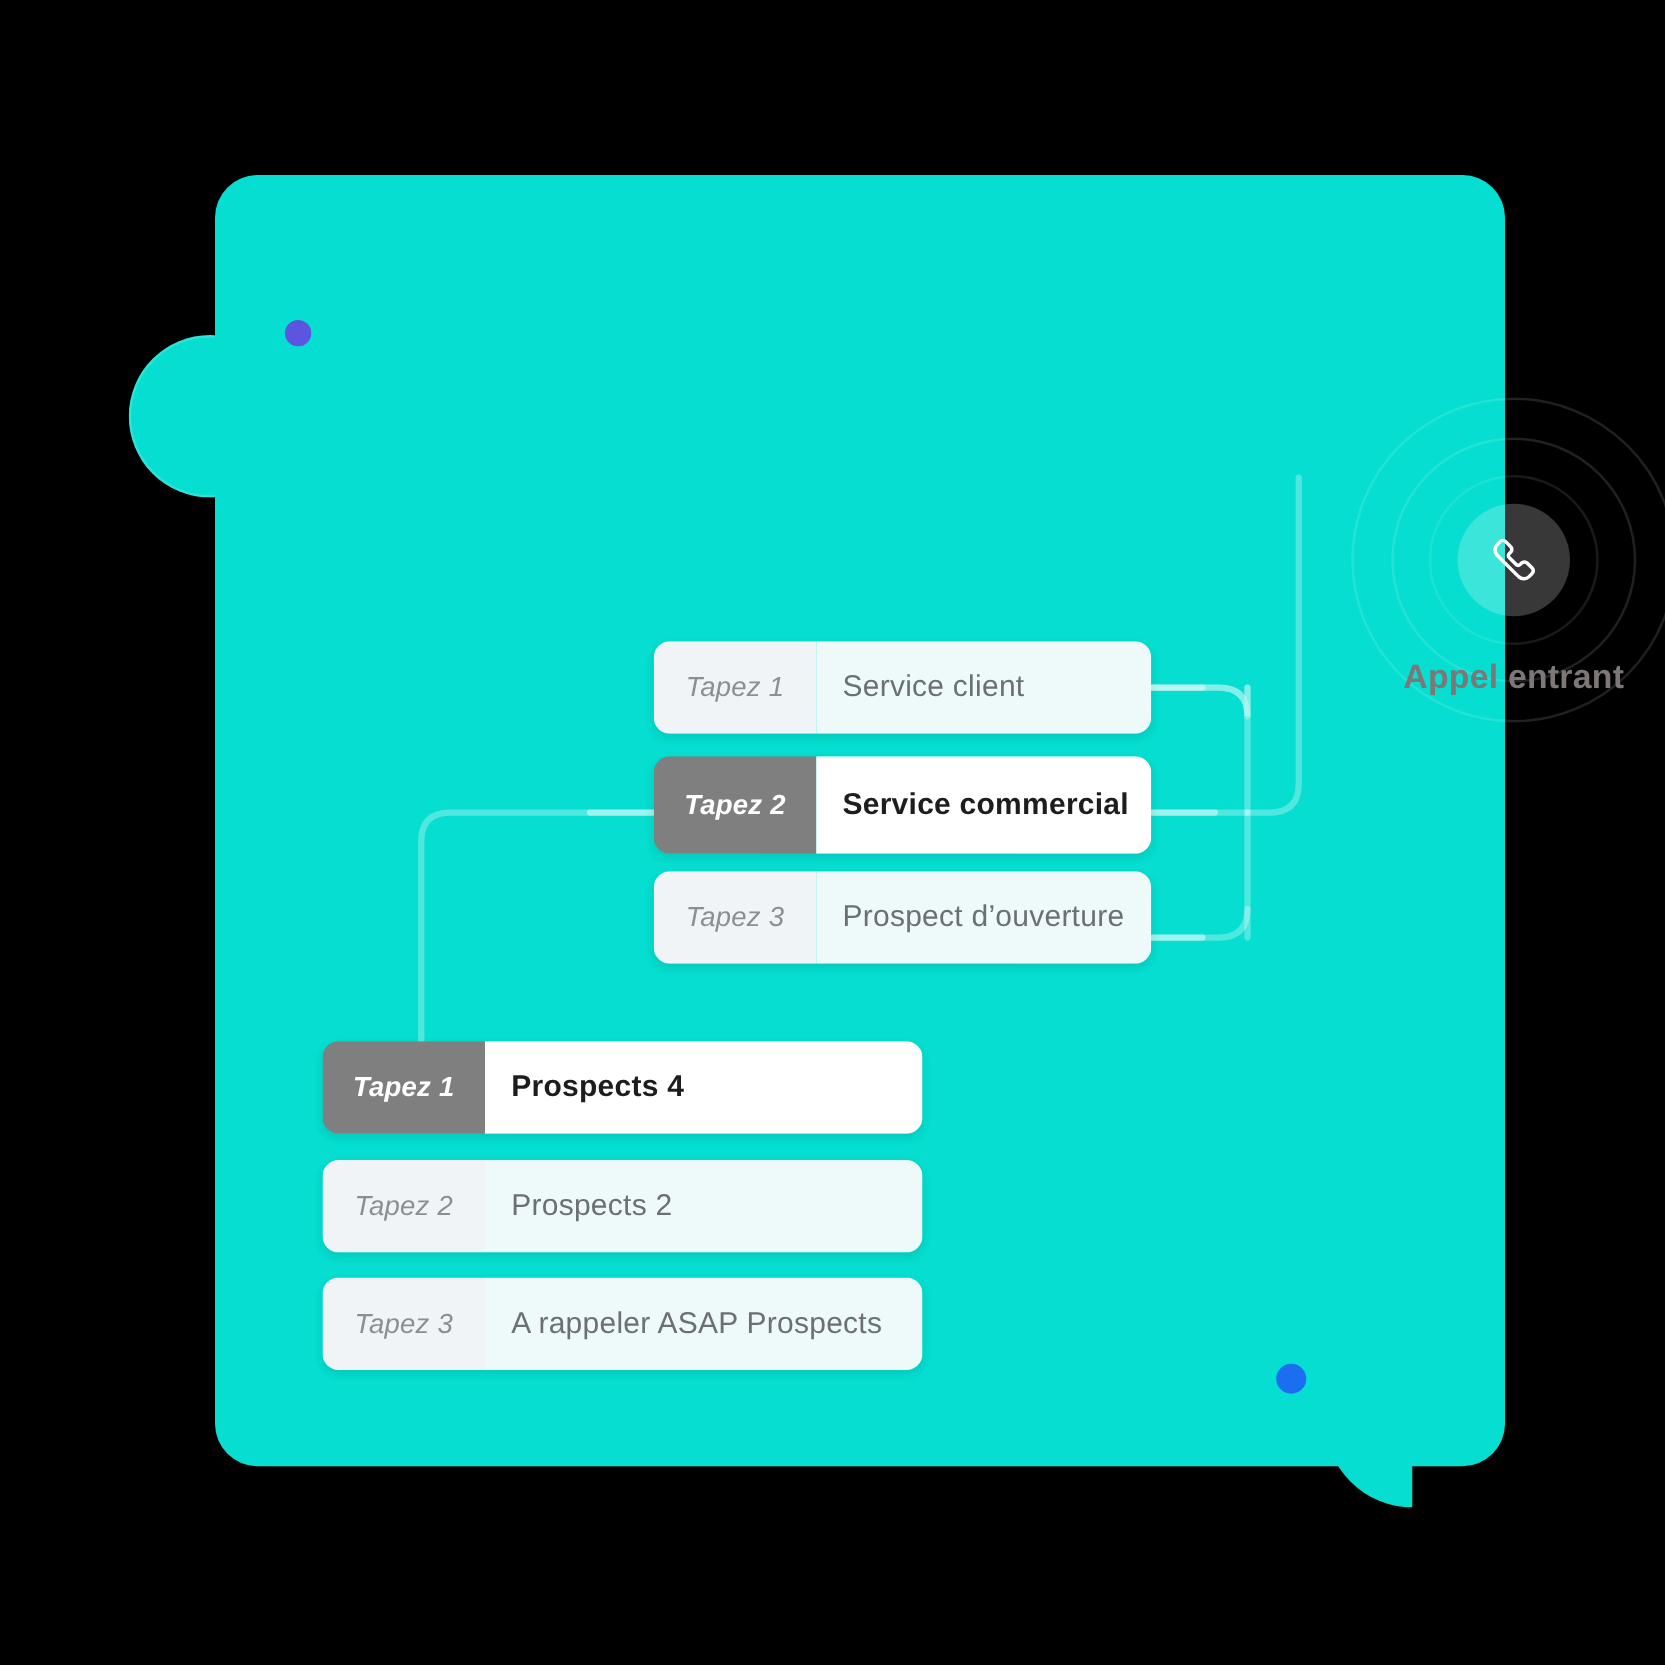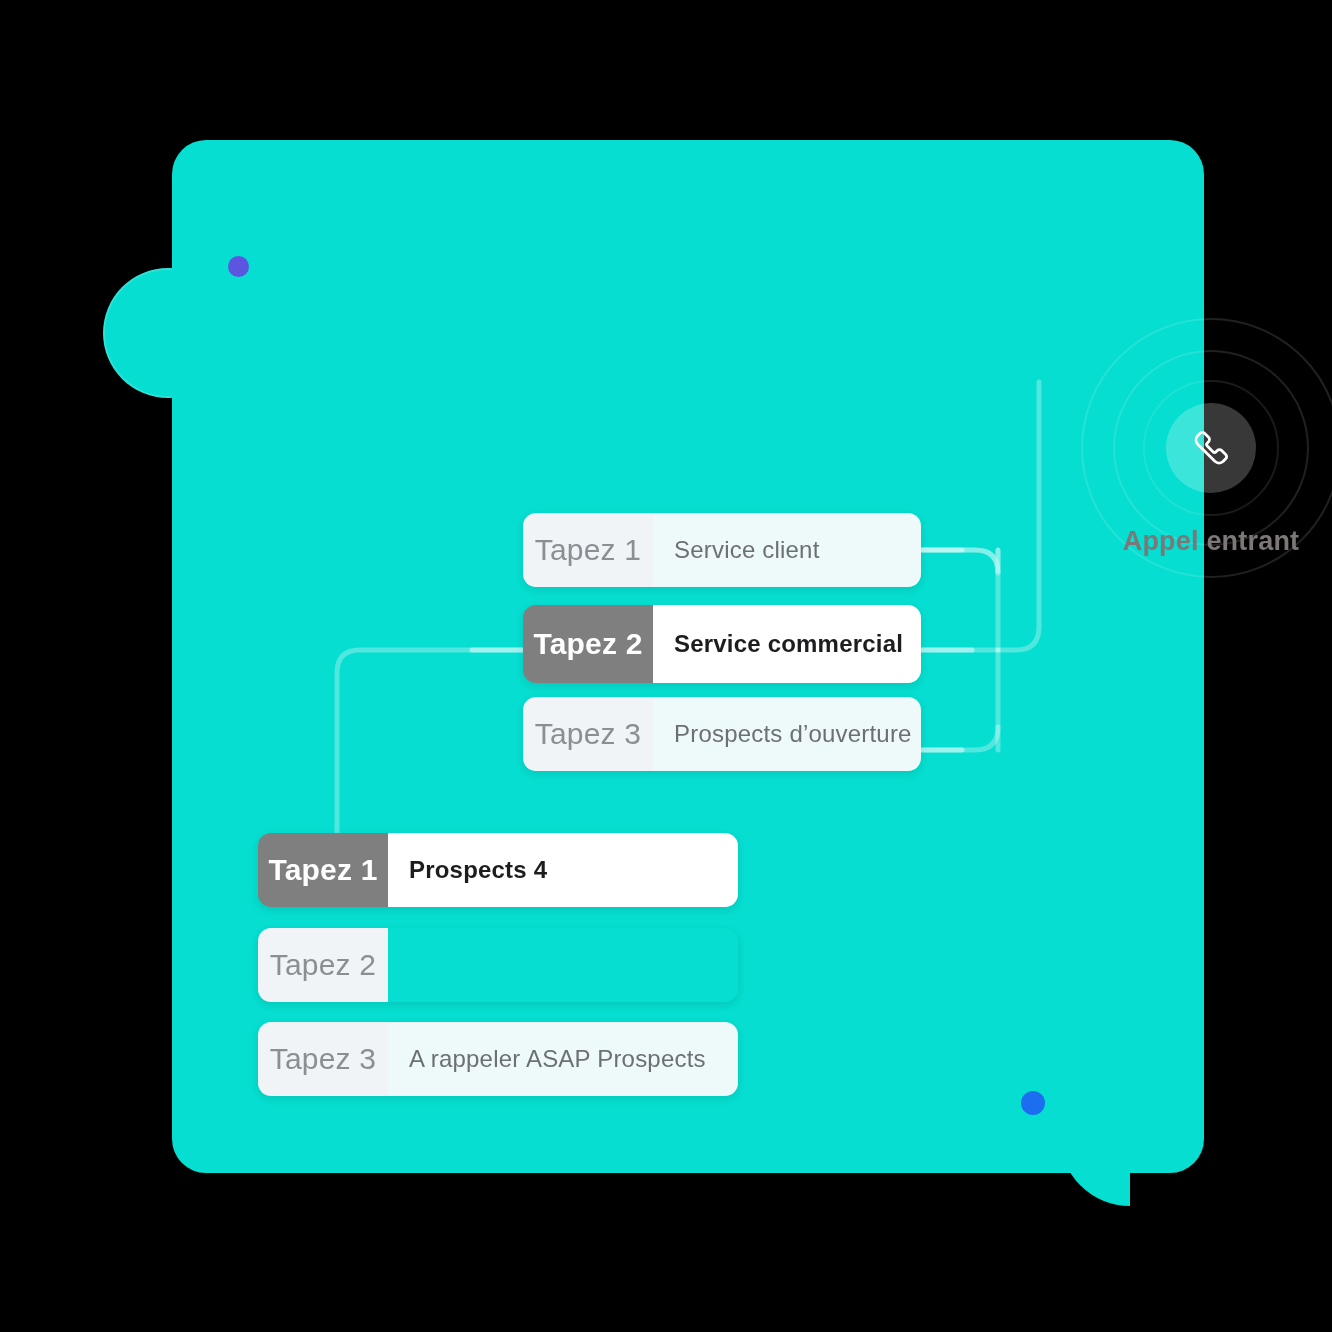--- a/index.html
+++ b/index.html
@@ -63,21 +63,21 @@
   .group-1{left:351px;top:373px;}   
   .group-2{left:86px;top:693px;}    
 
   .card{
     position:absolute;display:flex;align-items:stretch;
     border-radius:13px;overflow:hidden;
     box-shadow:0 3px 8px rgba(0,0,0,.10);
   }
   .card .key{
     display:flex;align-items:center;justify-content:center;
-    font-size:30px;letter-spacing:.2px;flex:0 0 auto;
+    font-size:22px;letter-spacing:.2px;flex:0 0 auto;font-style:italic;
   }
   .card .val{
     display:flex;align-items:center;
     font-size:24px;letter-spacing:.2px;flex:1 1 auto;
     padding-left:21px;
   }
   
   .card.inactive .key{background:#f0f4f7;color:#8b8f94;}
   .card.inactive .val{background:#eefaf9;color:#6c7075;}
   
@@ -159,33 +159,34 @@
         <div class="val">Service client</div>
       </div>
 
       <div class="card active r1">
         <div class="key">Tapez 2</div>
         <div class="val">Service commercial</div>
       </div>
 
       <div class="card inactive r2">
         <div class="key">Tapez 3</div>
-        <div class="val">Prospects d’ouverture</div>
+        <div class="val">Prospect d’ouverture</div>
       </div>
     </div>
 
     <div class="group group-2">
 
       <div class="card active r0">
         <div class="key">Tapez 1</div>
         <div class="val">Prospects 4</div>
       </div>
 
       <div class="card inactive r1">
         <div class="key">Tapez 2</div>
+        <div class="val">Prospects 2</div>
       </div>
 
       <div class="card inactive r2">
         <div class="key">Tapez 3</div>
         <div class="val">A rappeler ASAP Prospects</div>
       </div>
     </div>
 
     <div class="dot dot-blue" style="left:849px;top:951px;"></div>
   </div>

